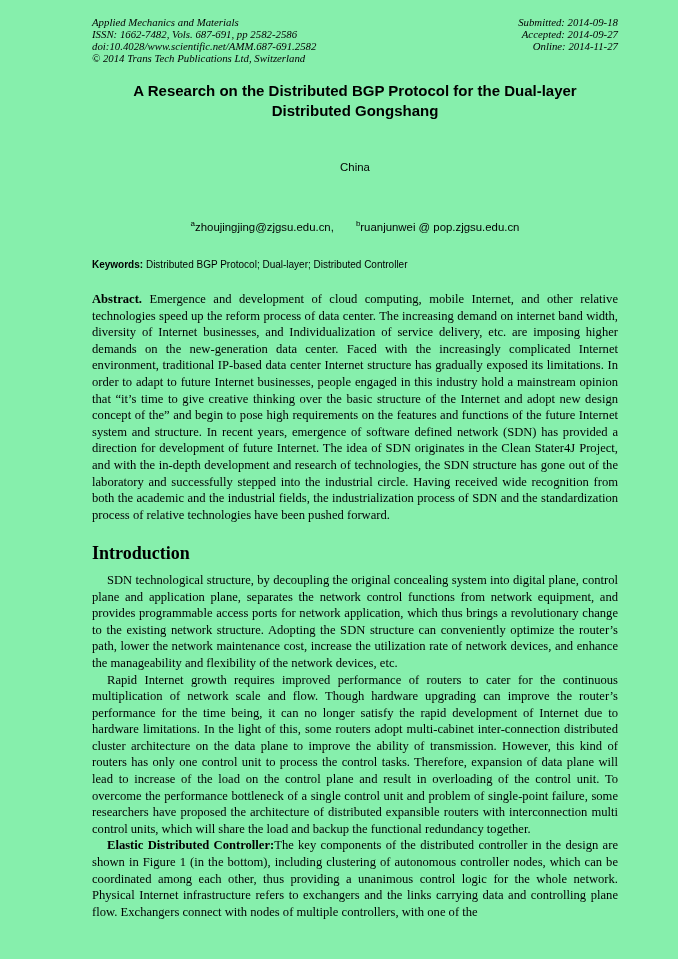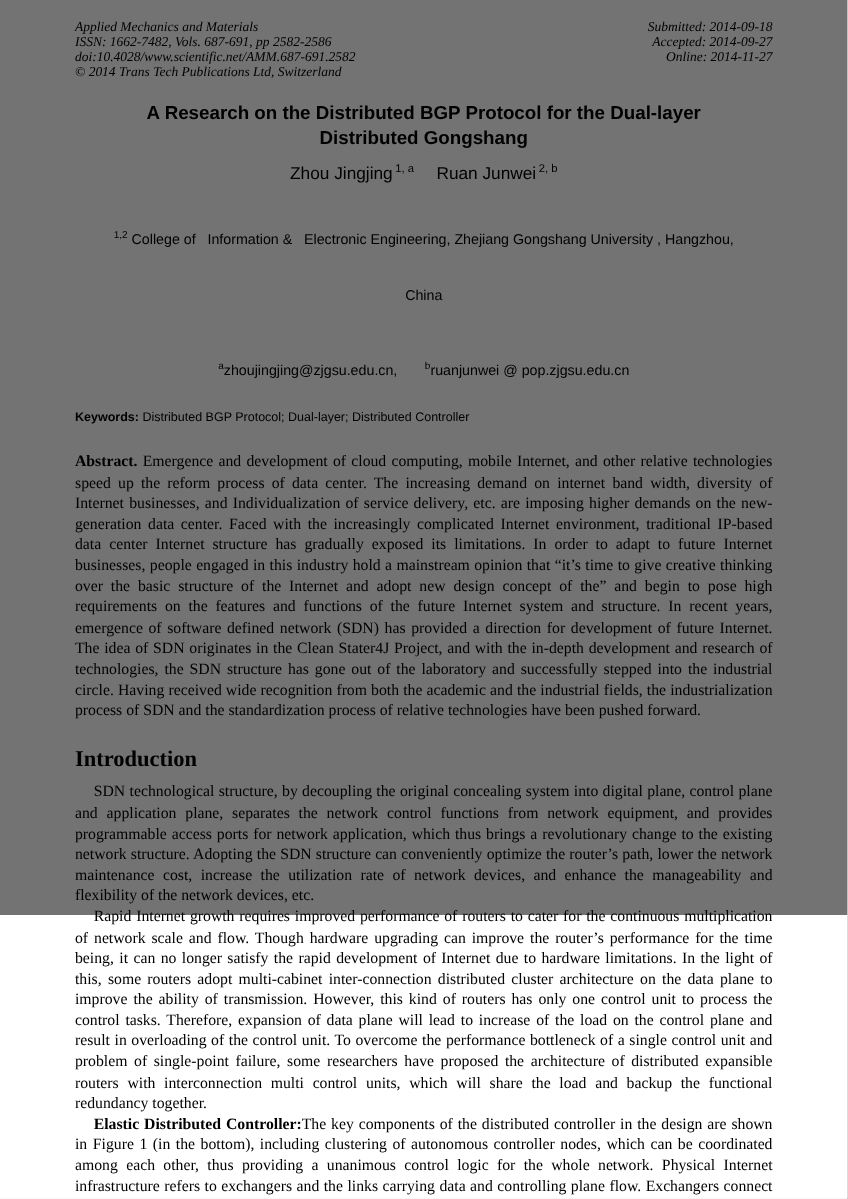--- a/index.html
+++ b/index.html
@@ -9,23 +9,23 @@
   }
   body {
     width: 678px;
     height: 959px;
     overflow: hidden;
     color: #000000;
   }
   .page {
     box-sizing: border-box;
     width: 678px;
-    height: 732px;
-    padding: 16px 60px 0 60px;
-    background: #737373;
+    height: 959px;
+    padding: 16px 60px 0 92px;
+    background: #86efac;
   }
 
   
   .journal-header {
     display: flex;
     justify-content: space-between;
     font-family: "Liberation Serif", "DejaVu Serif", serif;
     font-style: italic;
     font-size: 10.8px;
     line-height: 12px;
@@ -136,26 +136,22 @@
       <div>Accepted: 2014-09-27</div>
       <div>Online: 2014-11-27</div>
     </div>
   </div>
 
   <h1 class="paper-title">
     <span class="line">A Research on the Distributed BGP Protocol for the Dual-layer</span>
     <span class="line">Distributed Gongshang</span>
   </h1>
 
-  <div class="authors">
-    <span class="author"><span class="name">Zhou Jingjing</span><sup>1, a</sup></span><span class="author"><span class="name">Ruan Junwei</span><sup>2, b</sup></span>
-  </div>
 
   <div class="affiliation">
-    <div><sup>1,2</sup><span> College of   Information &amp;   Electronic Engineering, Zhejiang Gongshang University , Hangzhou,</span></div>
     <div>China</div>
   </div>
 
   <div class="emails">
     <span class="email"><sup>a</sup><span>zhoujingjing@zjgsu.edu.cn,</span></span><span class="email"><sup>b</sup><span>ruanjunwei @ pop.zjgsu.edu.cn</span></span>
   </div>
 
   <div class="keywords">
     <span class="label">Keywords:</span><span> Distributed BGP Protocol; Dual-layer; Distributed Controller</span>
   </div>

